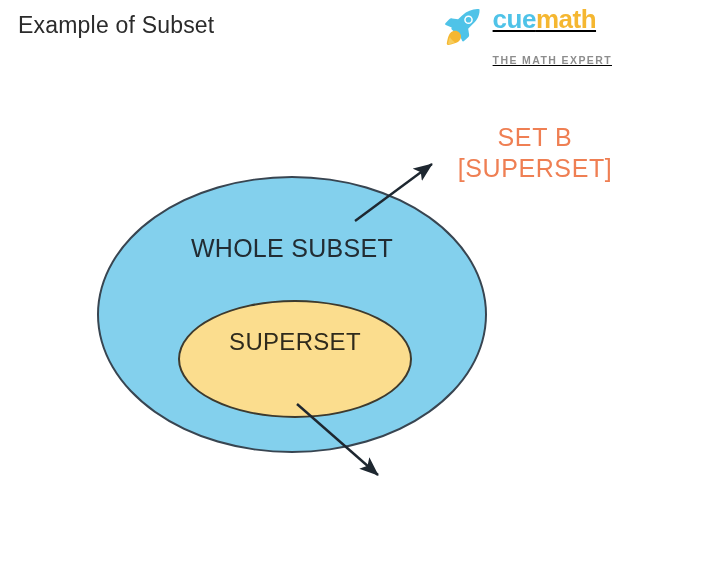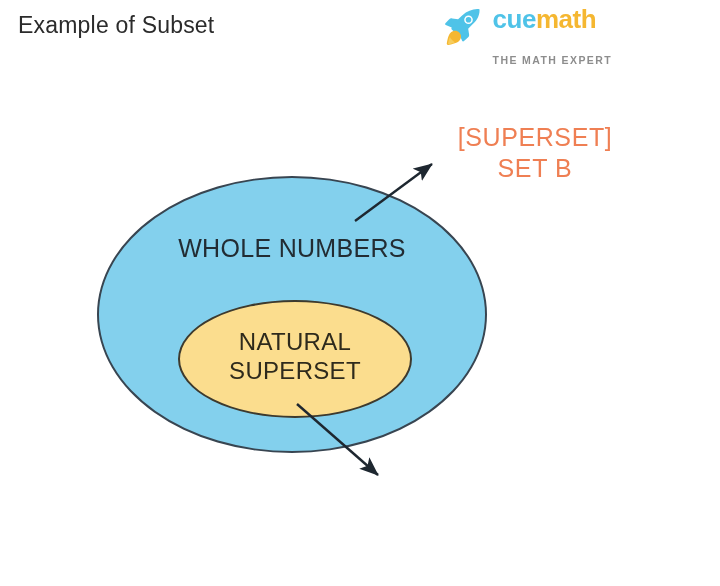--- a/index.html
+++ b/index.html
@@ -40,20 +40,21 @@
     width: 46px;
     height: 40px;
     flex: 0 0 auto;
     margin-top: 1px;
   }
   .brand-text-block {
     display: flex;
     flex-direction: column;
     align-items: flex-start;
     line-height: 1;
+    text-decoration: underline;
   }
   .brand-wordmark {
     font-size: 26px;
     font-weight: bold;
     letter-spacing: -0.5px;
     white-space: nowrap;
   }
   .brand-cue { color: #4fc3e8; }
   .brand-math { color: #f5b731; }
   .brand-tagline {
@@ -166,39 +167,38 @@
       <div class="brand-wordmark"><span class="brand-cue">cue</span><span class="brand-math">math</span></div>
       <div class="brand-tagline">THE MATH EXPERT</div>
     </div>
   </div>
 
   <div id="diagram">
 
     <div class="set-outer"></div>
     <div class="set-inner"></div>
 
-    <div class="set-outer-label">WHOLE NUMBERS</div>
+    <div class="set-outer-label">WHOLE SUBSET</div>
 
     <div class="set-inner-label">
-      <span>NATURAL</span>
       <span>SUPERSET</span>
     </div>
 
     <svg id="arrows" viewBox="0 0 720 586">
       <defs>
         <marker id="arrowhead" markerWidth="9" markerHeight="9" refX="7.6" refY="3.2" orient="auto" markerUnits="strokeWidth">
           <path d="M0,0 L8,3.2 L0,6.4 L1.8,3.2 z" fill="#1e2730"></path>
         </marker>
       </defs>
       <line x1="355" y1="221" x2="432" y2="164" stroke="#1e2730" stroke-width="2.4" marker-end="url(#arrowhead)"></line>
       <line x1="297" y1="404" x2="378" y2="475" stroke="#1e2730" stroke-width="2.4" marker-end="url(#arrowhead)"></line>
     </svg>
 
     <div class="callout" id="callout-superset">
+      <span>SET B</span>
       <span>[SUPERSET]</span>
-      <span>SET B</span>
     </div>
 
     <div class="callout" id="callout-subset">
     </div>
 
   </div>
 </div>
 
 </body></html>

